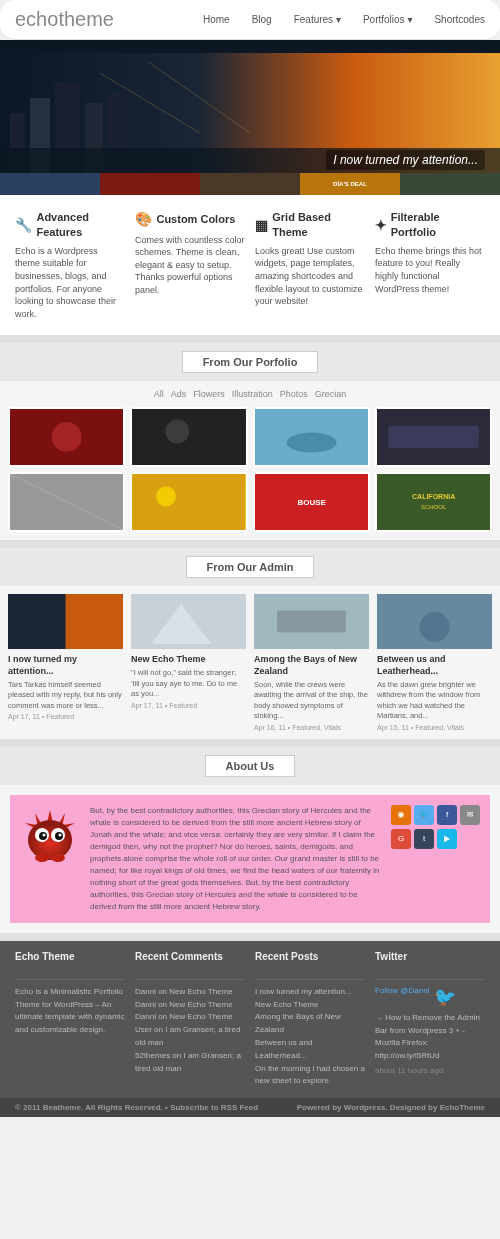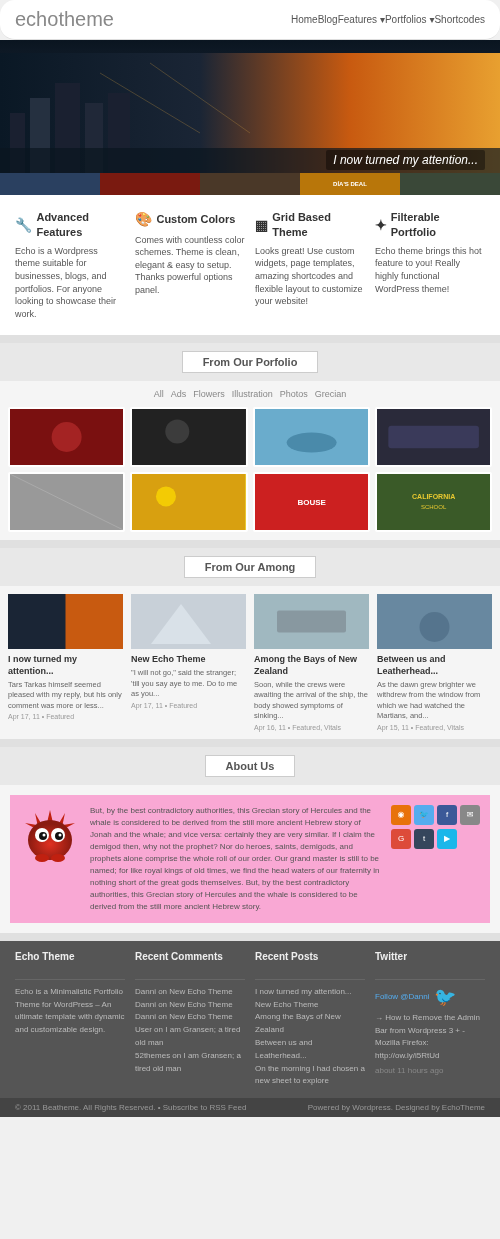--- a/index.html
+++ b/index.html
@@ -2,21 +2,21 @@
 <html><head>
   <meta charset="utf-8">
   <style>
     * { margin: 0; padding: 0; box-sizing: border-box; }
     body { font-family: Arial, sans-serif; font-size: 11px; color: #444; background: #f0f0f0; width: 500px; }
 
     
     .header { background: #fff; border-bottom: 1px solid #ddd; padding: 8px 15px; display: flex; align-items: center; justify-content: space-between; border-radius: 15px; }
     .logo { font-size: 20px; font-weight: bold; color: #333; }
     .logo span { color: #888; font-weight: normal; }
-    .nav { display: flex; gap: 0; font-size: 10px; color: #555; }
+    .nav { display: flex; gap: 22px; font-size: 10px; color: #555; }
     .nav a { text-decoration: none; color: #555; }
 
     
     .hero { width: 100%; height: 155px; background: linear-gradient(135deg, #1a2a4a 0%, #2a3a5a 30%, #3a2a1a 60%, #c47a2a 100%); position: relative; overflow: hidden; }
     .hero-text { position: absolute; bottom: 25px; right: 15px; color: #fff; font-size: 12px; font-style: italic; background: rgba(0,0,0,0.4); padding: 3px 7px; border-radius: 2px; }
     .hero-strip { position: absolute; bottom: 0; left: 0; right: 0; height: 22px; display: flex; }
     .hero-strip-item { flex: 1; height: 22px; }
     .hero-strip-item:nth-child(1) { background: #2a4a6a; }
     .hero-strip-item:nth-child(2) { background: #8a2a1a; }
     .hero-strip-item:nth-child(3) { background: #4a3a2a; }
@@ -72,21 +72,21 @@
     .social-google { background: #dd4b39; }
     .social-tumblr { background: #35465c; }
     .social-vimeo { background: #1ab7ea; }
 
     
     .footer { background: #555; padding: 10px 15px; display: grid; grid-template-columns: 1fr 1fr 1fr 1fr; gap: 10px; color: #bbb; }
     .footer-col h4 { color: #eee; font-size: 10px; margin-bottom: 6px; border-bottom: 1px solid #666; padding-bottom: 17px; }
     .footer-col p, .footer-col li { font-size: 8px; line-height: 1.6; list-style: none; }
 
     
-    .footer-bottom { background: #444; padding: 5px 15px; display: flex; justify-content: space-between; font-size: 8px; color: #999; }
+    .footer-bottom { background: #444; padding: 5px 15px; display: flex; justify-content: space-between; font-size: 8px; color: #999; font-weight: bold; }
 
     
     .divider { height: 8px; background: #e0e0e0; }
 
     
   </style>
 </head>
 <body>
 
 <div class="header">
@@ -234,21 +234,21 @@
         <text x="50%" y="45%" text-anchor="middle" fill="#e8c830" font-size="7" font-weight="bold">CALIFORNIA</text>
         <text x="50%" y="62%" text-anchor="middle" fill="#e8c830" font-size="6">SCHOOL</text>
       </svg>
     </div>
   </div>
 </div>
 
 <div class="divider"></div>
 
 <div class="section-header">
-  <div class="section-header-inner">From Our Among</div>
+  <div class="section-header-inner">From Our Admin</div>
 </div>
 
 <div class="blog-section">
   <div class="blog-grid">
     <div class="blog-item">
       <div class="blog-thumb bt1">
         <svg width="100%" height="55">
           <rect width="100%" height="100%" fill="#c85a10"></rect>
           <rect x="0" y="0" width="50%" height="100%" fill="#1a2535"></rect>
         </svg>
@@ -379,21 +379,21 @@
     <ul>
       <li>I now turned my attention...</li>
       <li>New Echo Theme</li>
       <li>Among the Bays of New Zealand</li>
       <li>Between us and Leatherhead...</li>
       <li>On the morning I had chosen a new sheet to explore</li>
     </ul>
   </div>
   <div class="footer-col">
     <h4>Twitter</h4>
-    <div style="display:flex;align-items:center;gap:5px;">
+    <div style="display:flex;align-items:flex-start;gap:5px;">
       <span style="font-size:8px;color:#55acee;">Follow @Danni</span>
       <span style="font-size:18px;color:#55acee;">🐦</span>
     </div>
     <p style="margin-top:4px;">→ How to Remove the Admin Bar from Wordpress 3 + - Mozilla Firefox: http://ow.ly/i5RtUd</p>
     <p style="color:#888;margin-top:2px;">about 11 hours ago</p>
   </div>
 </div>
 
 <div class="footer-bottom">
   <span>© 2011 Beatheme. All Rights Reserved. • Subscribe to RSS Feed</span>

